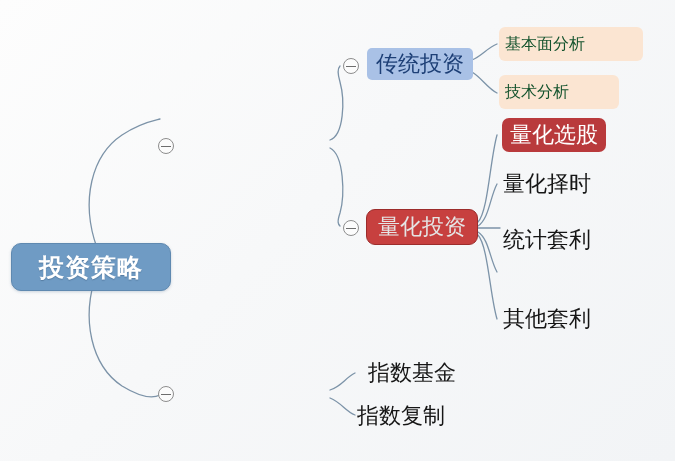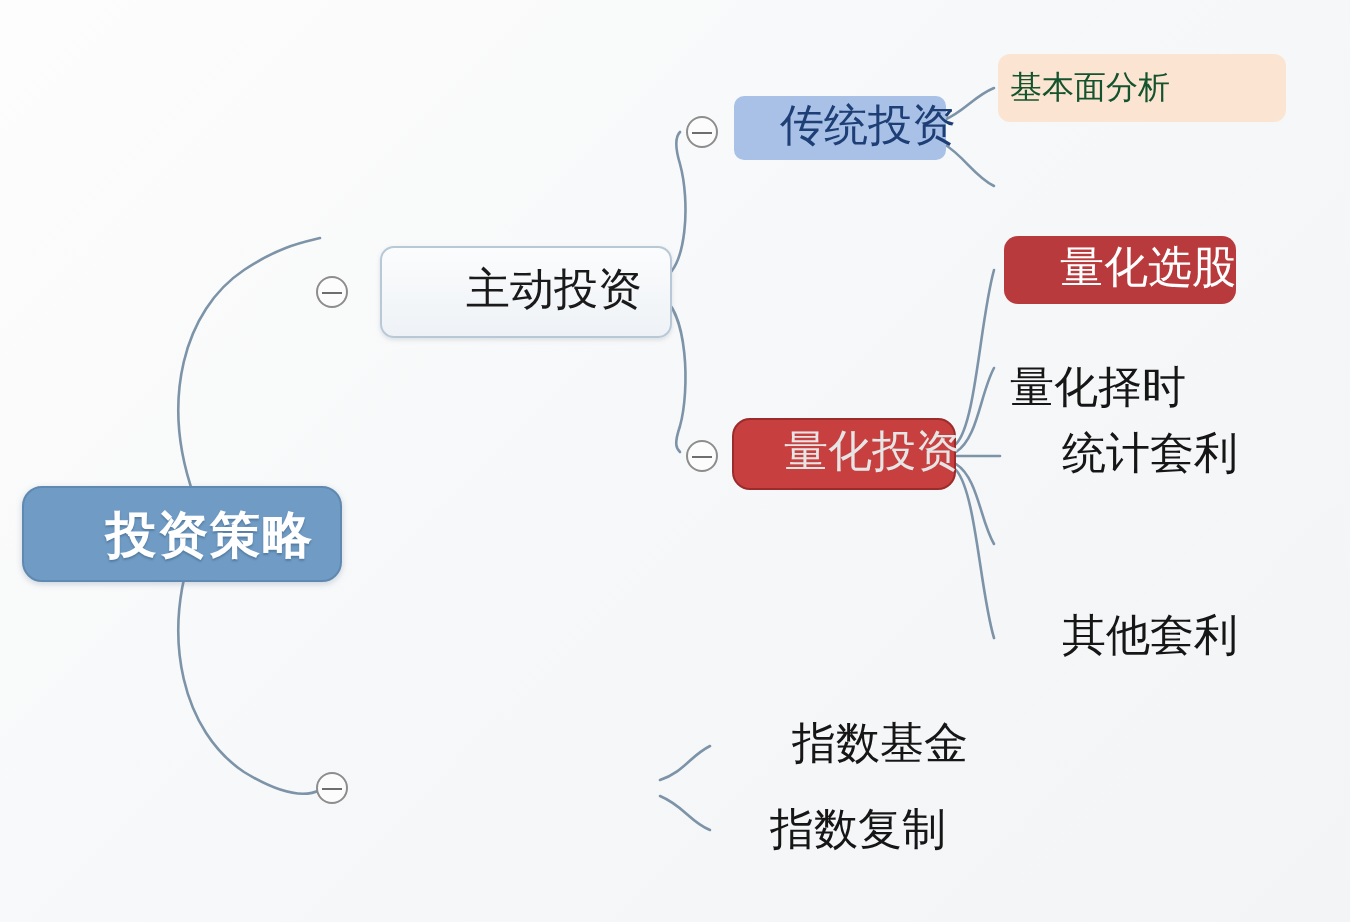--- a/index.html
+++ b/index.html
@@ -23,21 +23,20 @@
     pointer-events: none;
   }
   .node {
     position: absolute;
     box-sizing: border-box;
     display: flex;
     align-items: center;
     justify-content: center;
     white-space: nowrap;
     line-height: 1;
-    padding-left: 28px;
   }
   
   .n-root {
     background: #6f9bc4;
     border: 1px solid #5f89b0;
     border-radius: 10px;
     color: #ffffff;
     font-size: 25px;
     font-weight: 700;
     letter-spacing: 1px;
@@ -144,45 +143,45 @@
 
       <path d="M 330 398 C 342 403 345 411 355 415"></path>
     </g>
   </svg>
 
   <div class="node n-root" style="left:11px; top:243px; width:160px; height:48px;">
     <span>投资策略</span>
   </div>
 
   <div class="toggle" style="left:158px; top:138px;"></div>
-  <div class="node n-box" style="left:190px; top:123px; width:146px; height:46px;">
-    <span>主动投资</span>
-  </div>
 
   <div class="toggle" style="left:343px; top:58px;"></div>
   <div class="node n-blue" style="left:367px; top:48px; width:106px; height:32px;">
     <span>传统投资</span>
   </div>
 
   <div class="node n-peach" style="left:499px; top:27px; width:144px; height:34px; justify-content:flex-start; padding-left:6px;">
     <span>基本面分析</span>
   </div>
+  <div class="node n-peach" style="left:499px; top:75px; width:120px; height:34px; justify-content:flex-start; padding-left:6px;">
+    <span>技术分析</span>
+  </div>
 
   <div class="toggle" style="left:343px; top:220px;"></div>
   <div class="node n-red" style="left:366px; top:209px; width:112px; height:36px;">
     <span>量化投资</span>
   </div>
 
-  <div class="node n-red2" style="left:502px; top:118px; width:116px; height:34px;">
+  <div class="node n-red2" style="left:502px; top:118px; width:104px; height:34px;">
     <span>量化选股</span>
   </div>
-  <div class="node n-plain" style="left:477px; top:167px; width:130px; height:34px;margin-top:11px;">
+  <div class="node n-plain" style="left:503px; top:167px; width:130px; height:34px;">
     <span>量化择时</span>
   </div>
-  <div class="node n-plain" style="left:503px; top:211px; width:130px; height:34px;">
+  <div class="node n-plain" style="left:503px; top:223px; width:130px; height:34px;">
     <span>统计套利</span>
   </div>
   <div class="node n-plain" style="left:503px; top:302px; width:130px; height:34px;text-align:right;">
     <span>其他套利</span>
   </div>
 
   <div class="toggle" style="left:158px; top:386px;"></div>
 
   <div class="node n-plain" style="left:368px; top:356px; width:130px; height:34px;">
     <span>指数基金</span>

